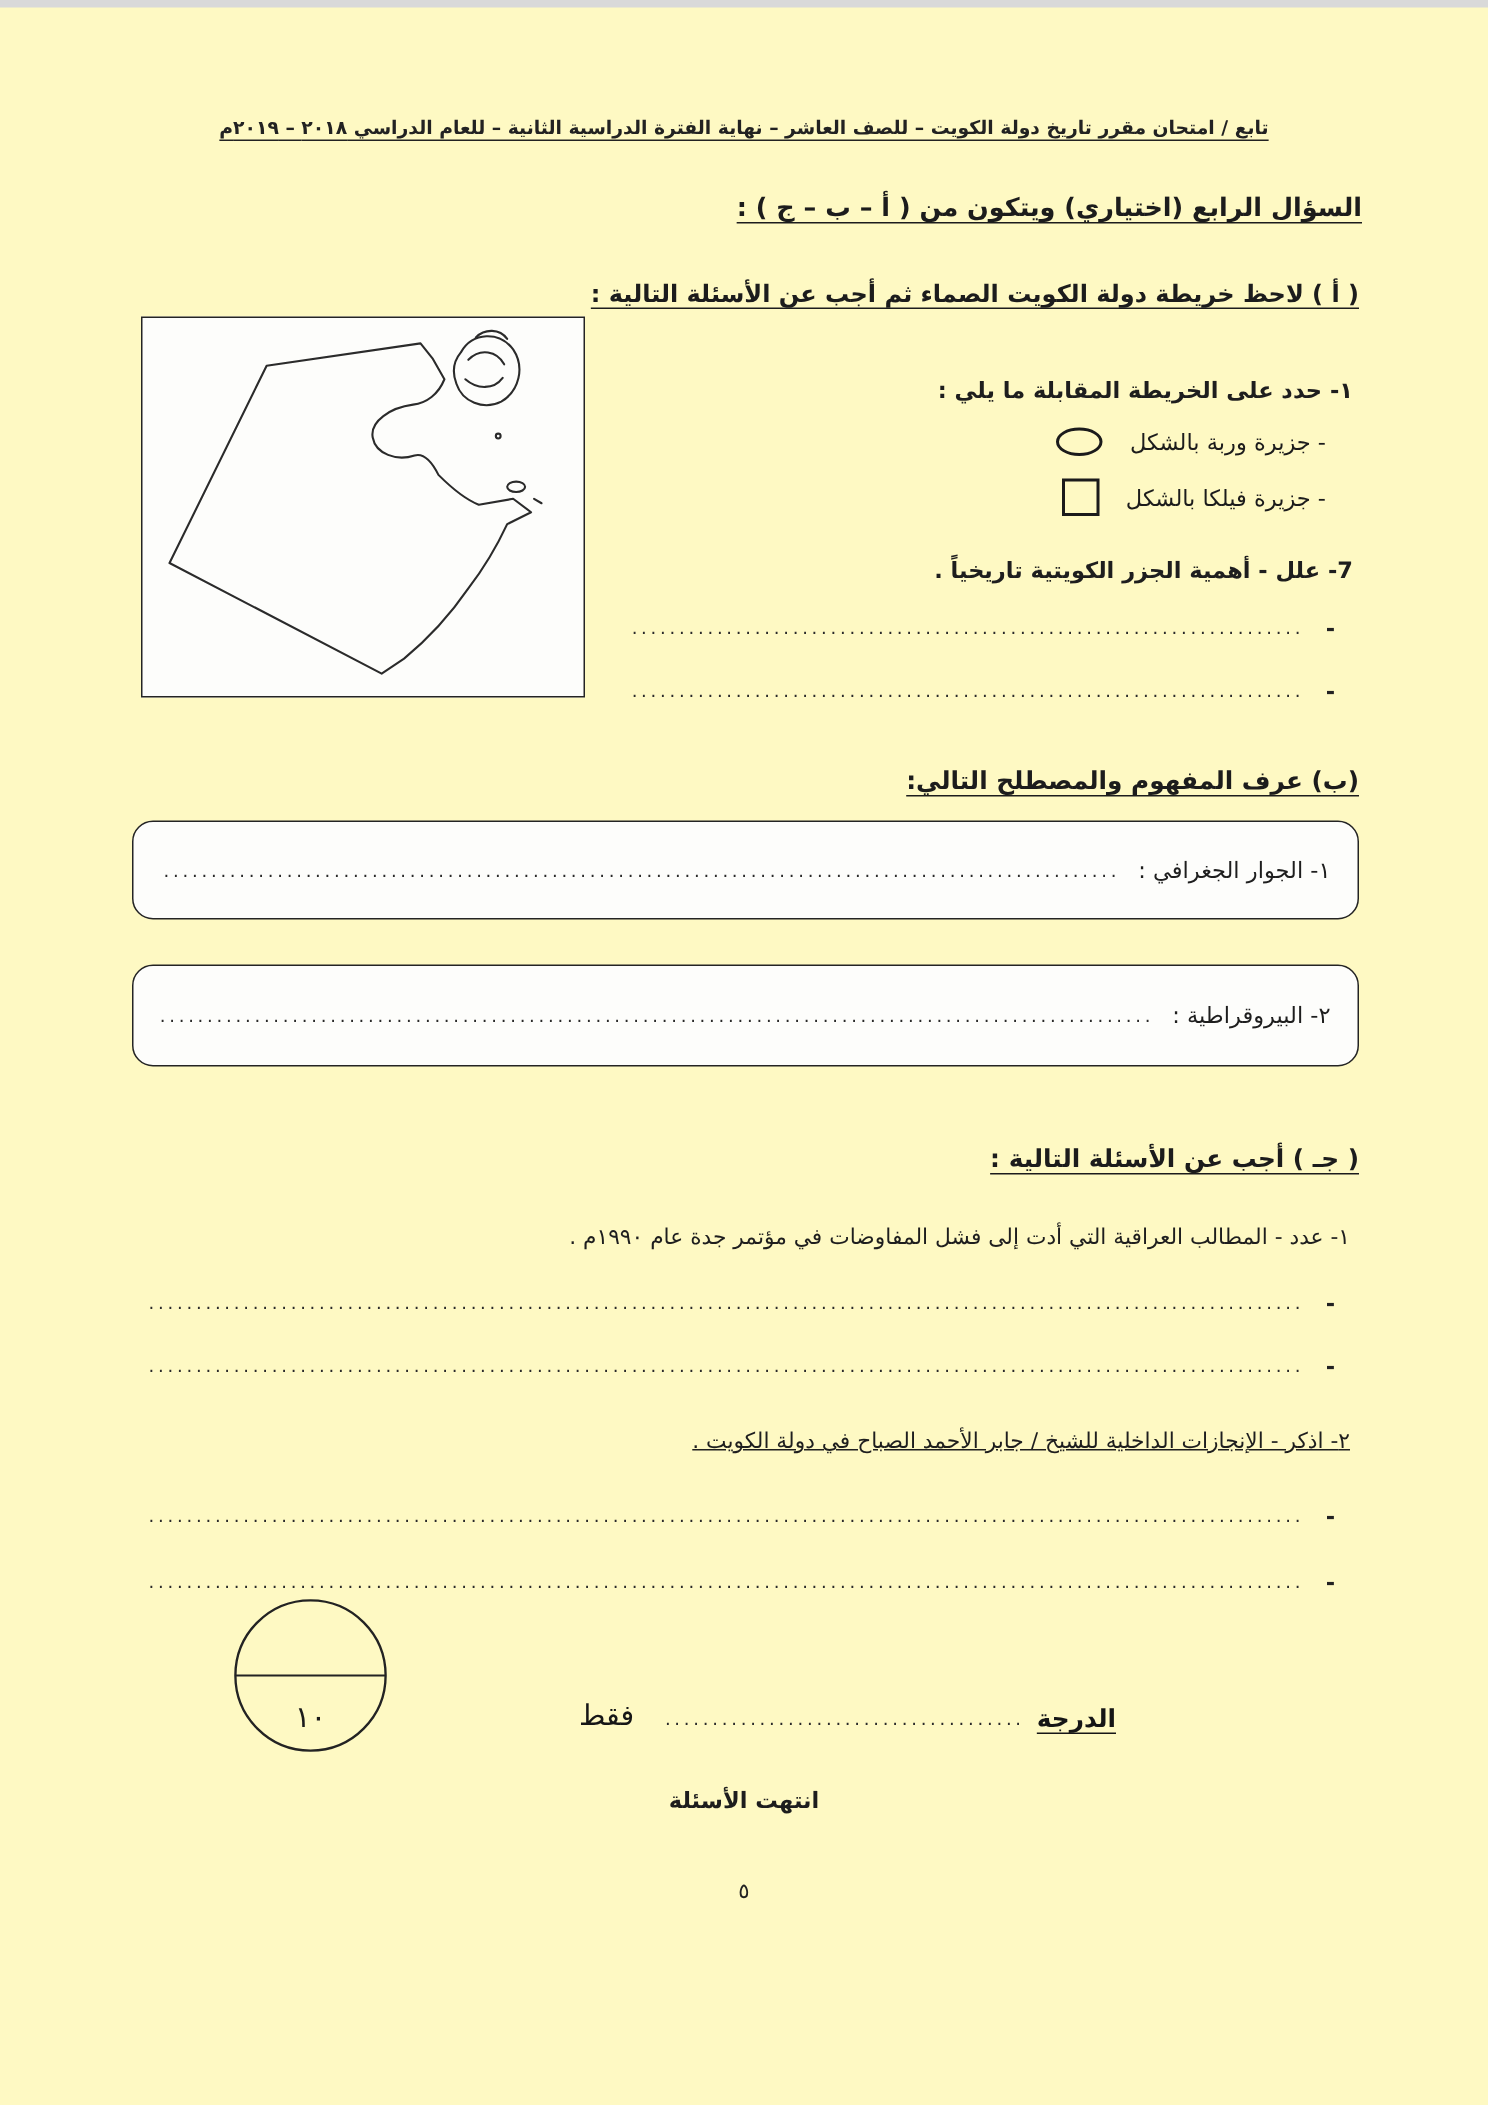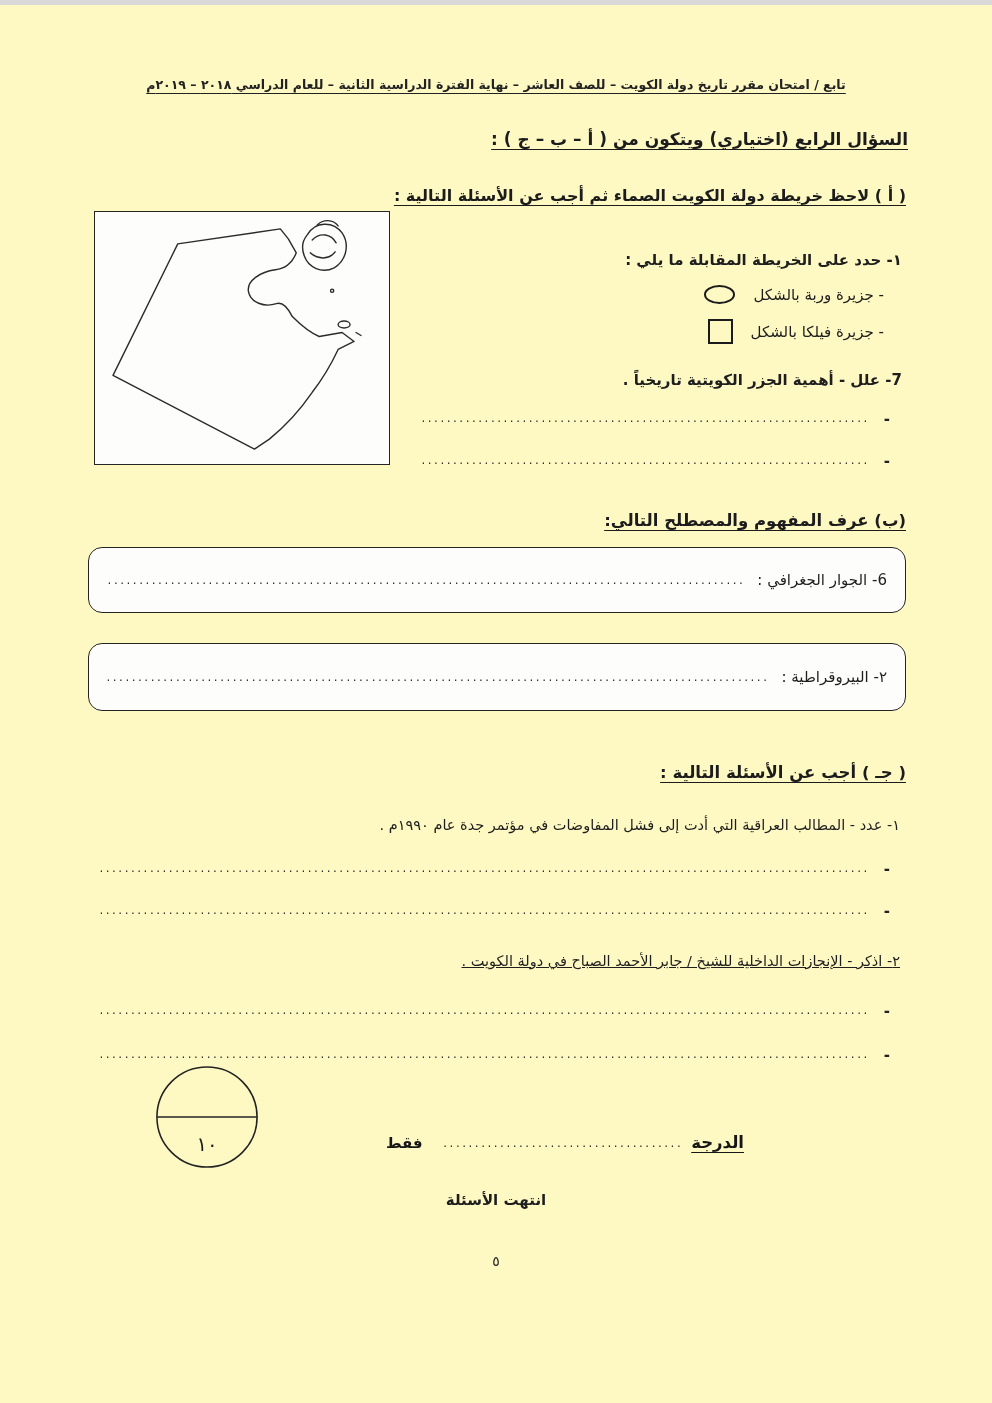--- a/index.html
+++ b/index.html
@@ -68,21 +68,21 @@
   .def-box-1 { top:542px; height:66px; }
   .def-box-2 { top:638px; height:68px; }
   .def-label { font-size:15px; color:#1e1e1e; flex:0 0 auto; }
 
   .grade-circle { top:1058px; left:153px; width:108px; height:108px; }
   .grade-circle svg { display:block; width:100%; height:100%; }
   .grade-circle text { font-family:"DejaVu Sans", sans-serif; }
 
   .grade-row { top:1128px; right:248px; width:358px; display:flex; align-items:flex-end; column-gap:8px; }
   .grade-label { font-size:16.5px; font-weight:bold; color:#161616; flex:0 0 auto; }
-  .only-label  { font-size:15px; font-weight:bold; color:#161616; flex:0 0 auto; }
+  .only-label  { font-size:19px; font-weight:normal; color:#161616; flex:0 0 auto; }
   .grade-dots  { flex:1; overflow:hidden; white-space:nowrap; font-size:12px; letter-spacing:2.5px; color:#2a2a2a; line-height:17px; }
 
   .end-text { top:1186px; left:0; right:0; text-align:center; font-size:15px; font-weight:bold; color:#1d1d1d; }
   .page-num { top:1248px; left:0; right:0; text-align:center; font-size:14px; color:#222; }
 </style>
 </head>
 <body>
 
 <div class="page">
 
@@ -126,21 +126,21 @@
     <span class="dots">....................................................................................................................................................................................................</span>
   </div>
   <div class="abs dotline ans-a2">
     <span class="dash">-</span>
     <span class="dots">....................................................................................................................................................................................................</span>
   </div>
 
   <div class="abs pb-head b u">(ب) عرف المفهوم والمصطلح  التالي:</div>
 
   <div class="abs def-box def-box-1">
-    <span class="def-label">6- الجوار الجغرافي :</span>
+    <span class="def-label">١- الجوار الجغرافي :</span>
     <span class="dots">....................................................................................................................................................................................................</span>
   </div>
 
   <div class="abs def-box def-box-2">
     <span class="def-label">٢- البيروقراطية  :</span>
     <span class="dots">....................................................................................................................................................................................................</span>
   </div>
 
   <div class="abs pc-head b u">( جـ )  أجب عن الأسئلة التالية :</div>
 

